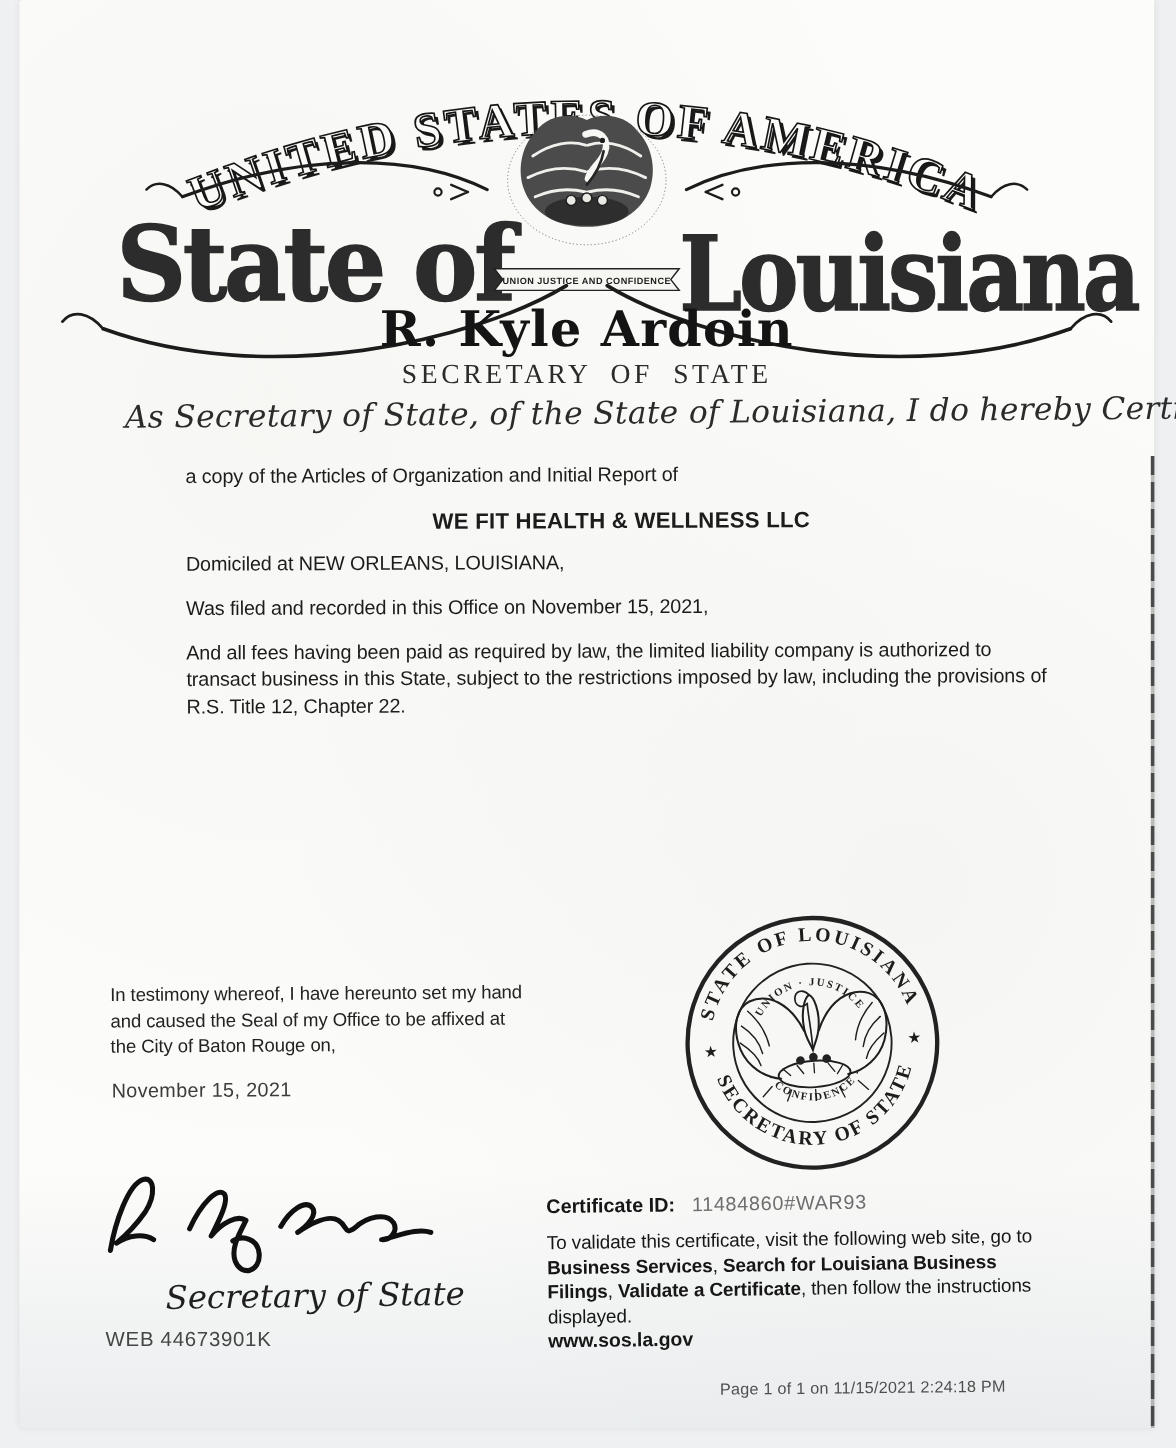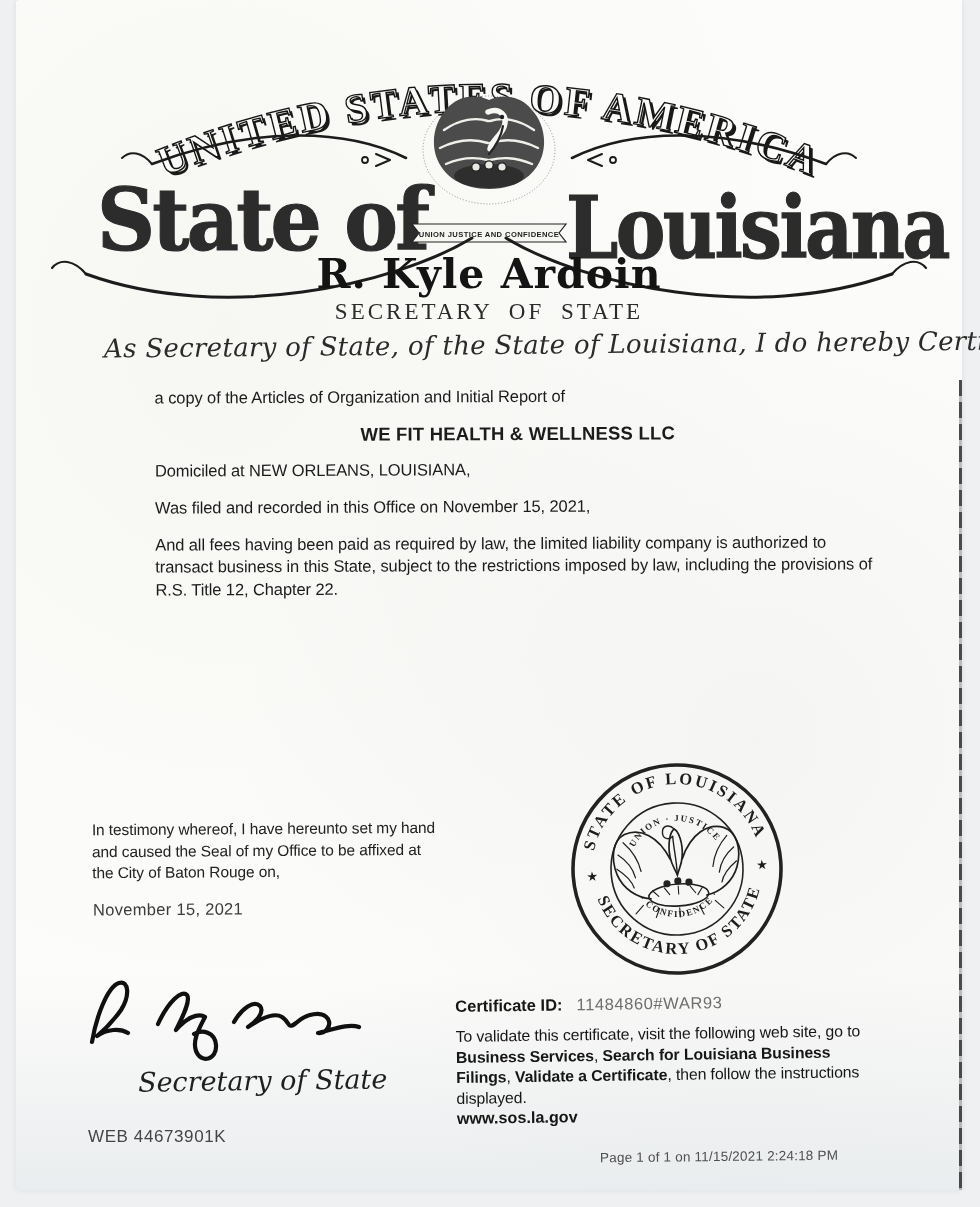--- a/index.html
+++ b/index.html
@@ -53,21 +53,21 @@
     font-size:15.5px;line-height:1.4;color:#222;
     transform:rotate(-0.4deg);letter-spacing:-0.1px;
   }
   .date-line{left:77px;top:900px;font-size:16.5px;color:#3c3c3c;letter-spacing:0.3px;transform:rotate(-0.4deg);}
   .sig-svg{left:66px;top:972px;}
   .sig-title{
     left:122px;top:1065px;
     font-family:"DejaVu Serif",serif;font-style:italic;
     font-size:27px;color:#1f1f1f;transform:rotate(-0.8deg);
   }
-  .web-num{left:72px;top:1107px;font-size:17px;color:#454545;letter-spacing:0.6px;margin-top:20px;}
+  .web-num{left:72px;top:1107px;font-size:17px;color:#454545;letter-spacing:0.6px;}
   .seal-svg{left:548px;top:756px;transform:rotate(-4deg);}
   .cert-block{left:440px;top:994px;width:424px;transform:rotate(-0.8deg);color:#161616;}
   .cert-id{font-size:16.5px;}
   .cert-id .lbl{font-weight:bold;}
   .cert-id .val{color:#6e6e6e;margin-left:14px;letter-spacing:0.6px;}
   .cert-para{margin-top:11px;font-size:15.8px;line-height:1.3;letter-spacing:-0.1px;}
   .cert-web{font-weight:bold;font-size:16.2px;}
   .footer-line{left:584px;top:1149px;font-size:13.5px;color:#4f4f4f;transform:rotate(-0.6deg);letter-spacing:0.2px;}
   b{font-weight:bold;}
   svg{display:block;}

